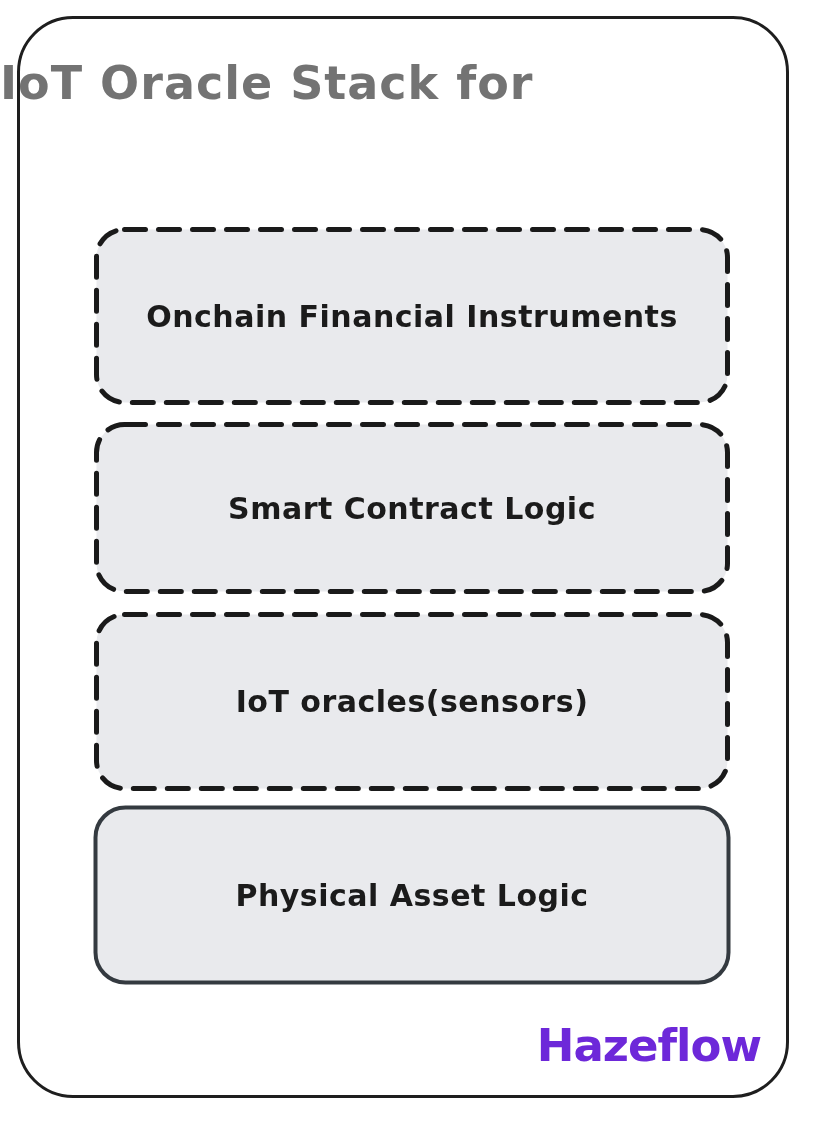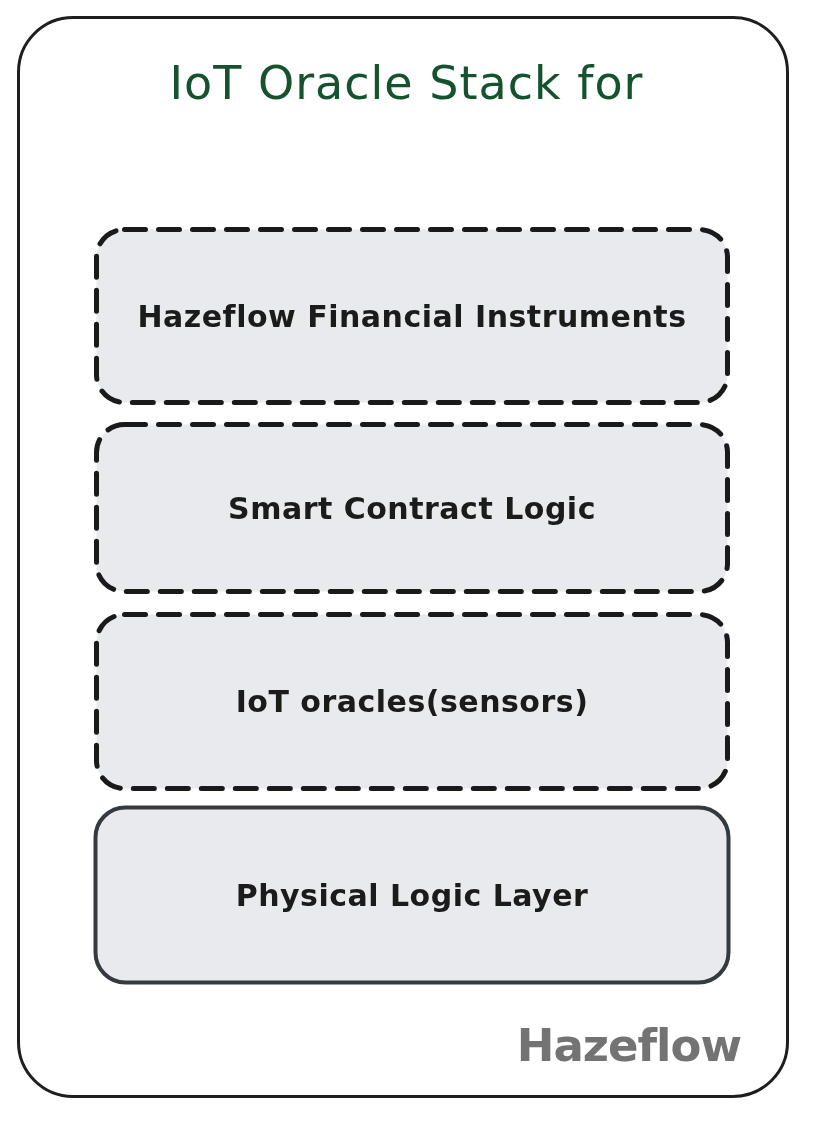--- a/index.html
+++ b/index.html
@@ -23,25 +23,24 @@
     height: 1082px;
     border: 3px solid #1e1e1e;
     border-radius: 56px;
     box-sizing: border-box;
   }
   .title {
     position: absolute;
     left: 0;
     top: 50px;
     width: 813px;
-    text-align: center;
     font-size: 46px;
-    font-weight: 400;
+    font-weight: 700;
     line-height: 67px;
-    color: #14532d;
+    color: #737373;
     letter-spacing: 1px;
   }
   .layer {
     position: absolute;
     left: 93px;
     width: 638px;
     box-sizing: border-box;
     display: flex;
     flex-direction: column;
     align-items: center;
@@ -61,45 +60,45 @@
     line-height: 49px;
     color: #1b1b1b;
     letter-spacing: 0.5px;
   }
   .layer-1 { top: 226px; height: 180px; }
   .layer-2 { top: 421px; height: 174px; }
   .layer-3 { top: 611px; height: 181px; }
   .layer-4 { top: 805px; height: 180px; }
   .logo {
     position: absolute;
-    right: 72px;
+    right: 52px;
     top: 1019px;
     font-size: 45px;
     font-weight: 700;
     letter-spacing: -1px;
-    color: #737373;
+    color: #6d28d9;
   }
 </style>
 </head>
 <body>
 
 <div class="canvas">
 
   <div class="frame"></div>
 
   <div class="title">
     <div>IoT Oracle Stack for</div>
   </div>
 
   <div class="layer layer-1">
     <svg class="border-svg" width="638" height="180" viewBox="0 0 638 180">
       <rect x="3.5" y="3.5" width="631" height="173" rx="28" ry="28" fill="#e9eaed" stroke="#1a1a1a" stroke-width="5" stroke-dasharray="21 13" stroke-linecap="round"></rect>
     </svg>
     <div class="label">
-      <div>Hazeflow Financial Instruments</div>
+      <div>Onchain Financial Instruments</div>
     </div>
   </div>
 
   <div class="layer layer-2">
     <svg class="border-svg" width="638" height="174" viewBox="0 0 638 174">
       <rect x="3.5" y="3.5" width="631" height="167" rx="28" ry="28" fill="#e9eaed" stroke="#1a1a1a" stroke-width="5" stroke-dasharray="21 13" stroke-linecap="round"></rect>
     </svg>
     <div class="label">
       <div>Smart Contract Logic</div>
     </div>
@@ -112,19 +111,19 @@
     <div class="label">
       <div>IoT oracles(sensors)</div>
     </div>
   </div>
 
   <div class="layer layer-4">
     <svg class="border-svg" width="638" height="180" viewBox="0 0 638 180">
       <rect x="2.5" y="2.5" width="633" height="175" rx="30" ry="30" fill="#e9eaed" stroke="#343a40" stroke-width="4"></rect>
     </svg>
     <div class="label">
-      <div>Physical Logic Layer</div>
+      <div>Physical Asset Logic</div>
     </div>
   </div>
 
   <div class="logo">Hazeflow</div>
 
 </div>
 
 </body></html>

